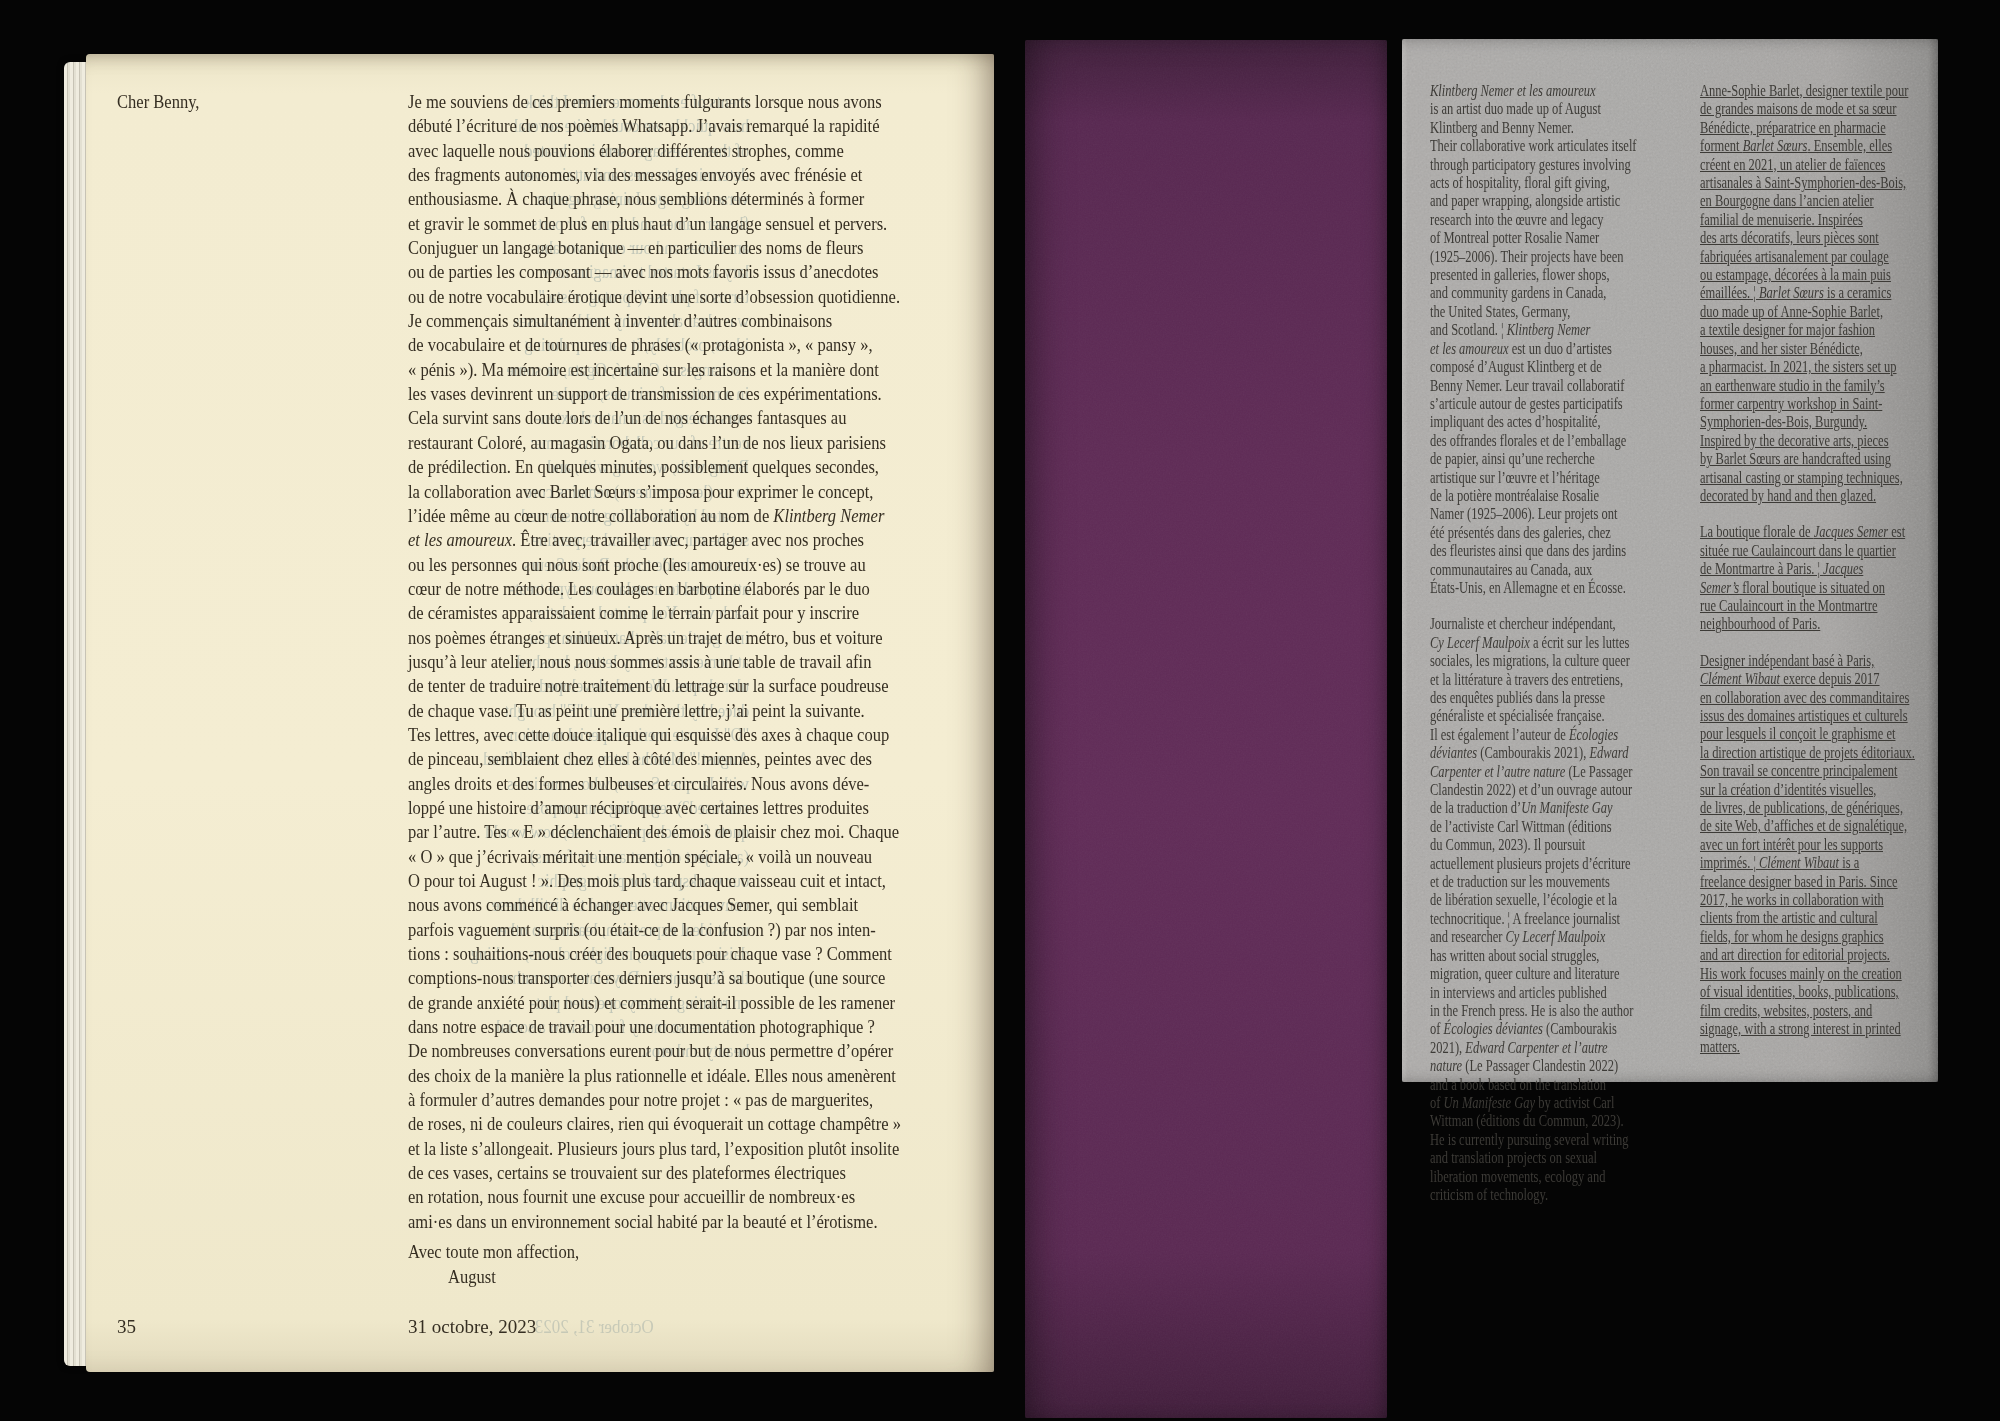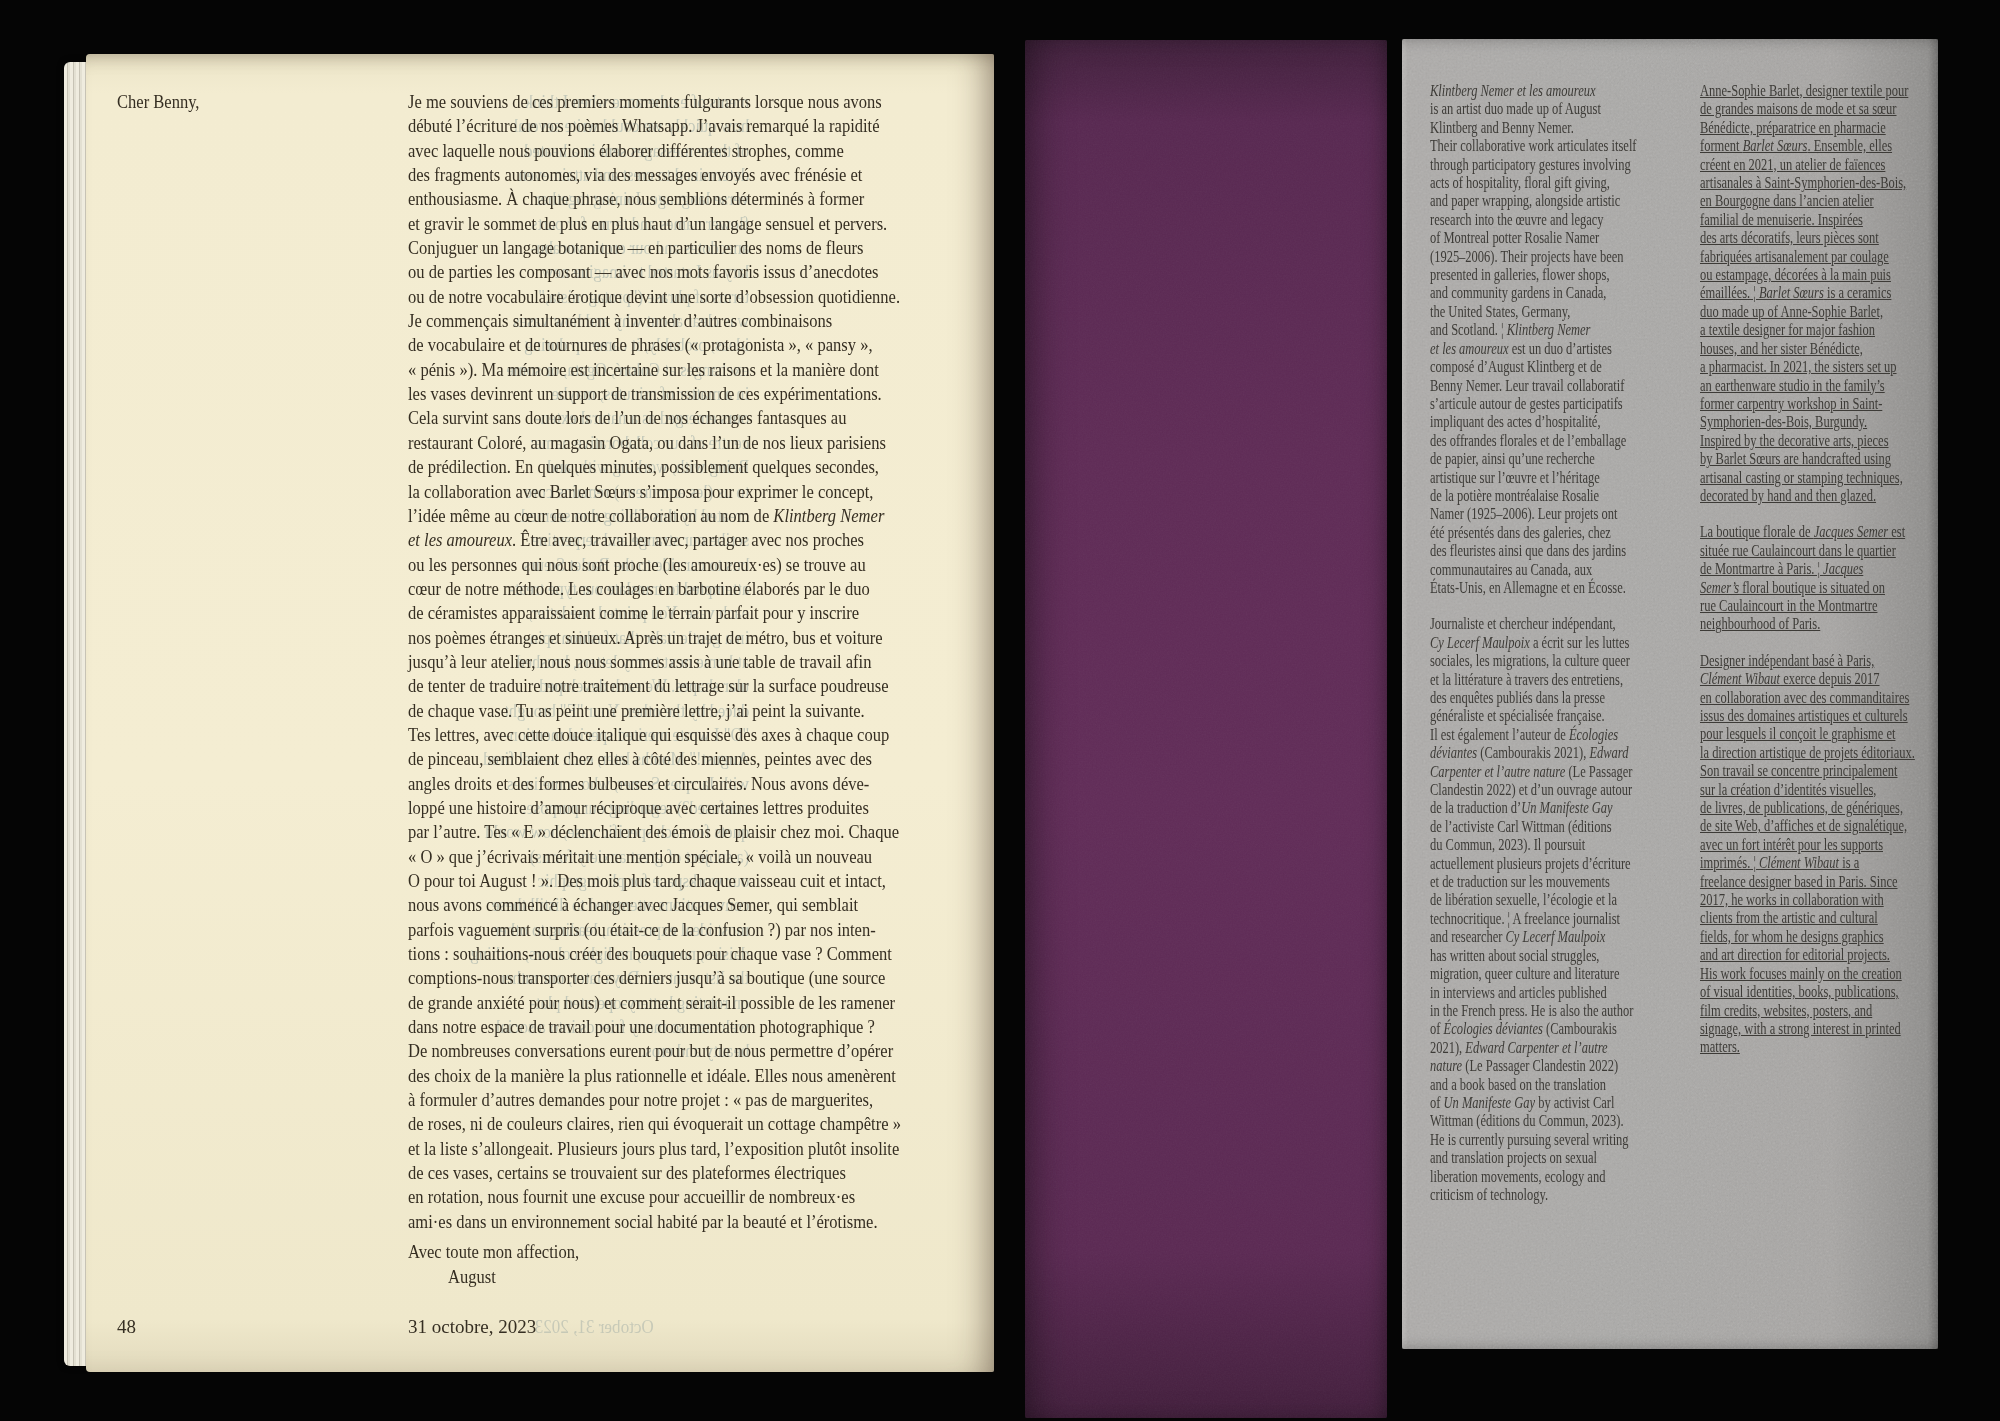--- a/index.html
+++ b/index.html
@@ -26,21 +26,21 @@
       color:rgba(128,150,153,.42);transform:scaleX(-0.87);transform-origin:345px 0;
       filter:blur(.5px);text-align:left;}
   .ghost-date{position:absolute;left:442px;top:1262px;font-size:19px;color:rgba(128,150,153,.35);
       transform:scaleX(-0.9);filter:blur(.5px);}
   
   .page-purple{position:absolute;left:1025px;top:40px;width:362px;height:1378px;
       background:linear-gradient(180deg,#41203c 0,#582851 6%,#5f2b56 30%,#612c58 55%,#5b2953 88%,#431f3d 100%);
       box-shadow:inset 26px 0 40px -22px rgba(0,0,0,.55), inset -14px 0 24px -14px rgba(0,0,0,.45);
       border-radius:2px;}
   
-  .page-gray{position:absolute;left:1402px;top:39px;width:536px;height:1310px;
+  .page-gray{position:absolute;left:1402px;top:39px;width:536px;height:1043px;
       background:linear-gradient(90deg,#c2c0be 0,#aeacaa 6px,#abaaa8 40%,#a8a6a4 80%,#8f8e8c 98%,#706f6e 100%);
       color:#3d3b37;border-radius:2px;
       box-shadow:inset 0 10px 16px -12px rgba(0,0,0,.4), inset 0 -10px 16px -12px rgba(0,0,0,.4);}
   .grain{position:absolute;left:0;top:0;width:100%;height:100%;pointer-events:none;}
   .col{position:absolute;top:43px;font-size:16px;line-height:18.4px;}
   .col-1{left:28px;width:272px;}
   .col-2{left:298px;width:238px;text-decoration:underline;}
   .para{margin:0 0 18px 0;transform:scaleX(0.78);transform-origin:0 0;white-space:nowrap;}
   .para div{white-space:nowrap;}
   i{font-style:italic;}
@@ -140,21 +140,21 @@
         <div>des choix de la manière la plus rationnelle et idéale. Elles nous amenèrent</div>
         <div>à formuler d’autres demandes pour notre projet : « pas de marguerites,</div>
         <div>de roses, ni de couleurs claires, rien qui évoquerait un cottage champêtre »</div>
         <div>et la liste s’allongeait. Plusieurs jours plus tard, l’exposition plutôt insolite</div>
         <div>de ces vases, certains se trouvaient sur des plateformes électriques</div>
         <div>en rotation, nous fournit une excuse pour accueillir de nombreux·es</div>
         <div>ami·es dans un environnement social habité par la beauté et l’érotisme.</div>
       </div>
     <div class="closing squeeze">Avec toute mon affection,</div>
     <div class="signature squeeze">August</div>
-    <div class="pagenum">48</div>
+    <div class="pagenum">35</div>
     <div class="date">31 octobre, 2023</div>
     <div class="ghost-date">October 31, 2023</div>
   </div>
 
   <div class="page-purple">
     <svg class="grain" xmlns="http://www.w3.org/2000/svg" preserveAspectRatio="none">
       <filter id="grain-p">
           <feTurbulence type="fractalNoise" baseFrequency="0.7" numOctaves="2" seed="4" stitchTiles="stitch"></feTurbulence>
           <feColorMatrix type="saturate" values="0"></feColorMatrix>
         </filter>

